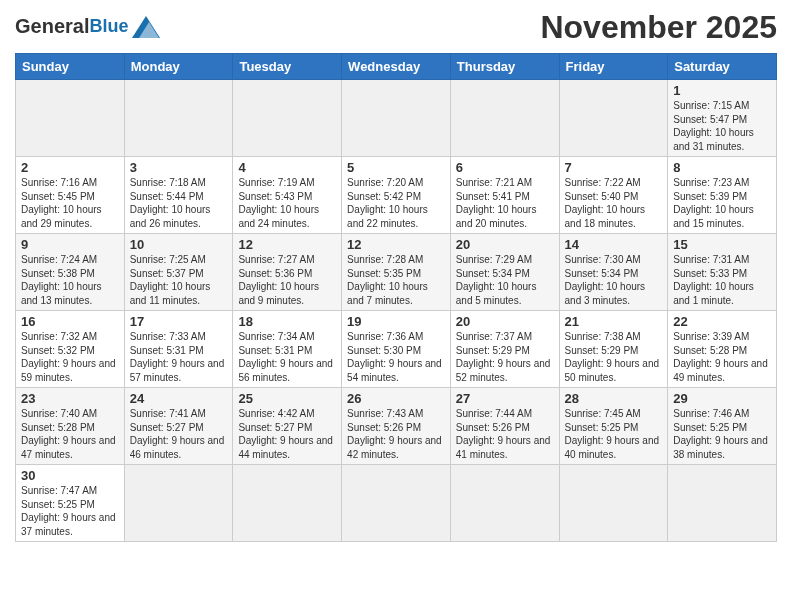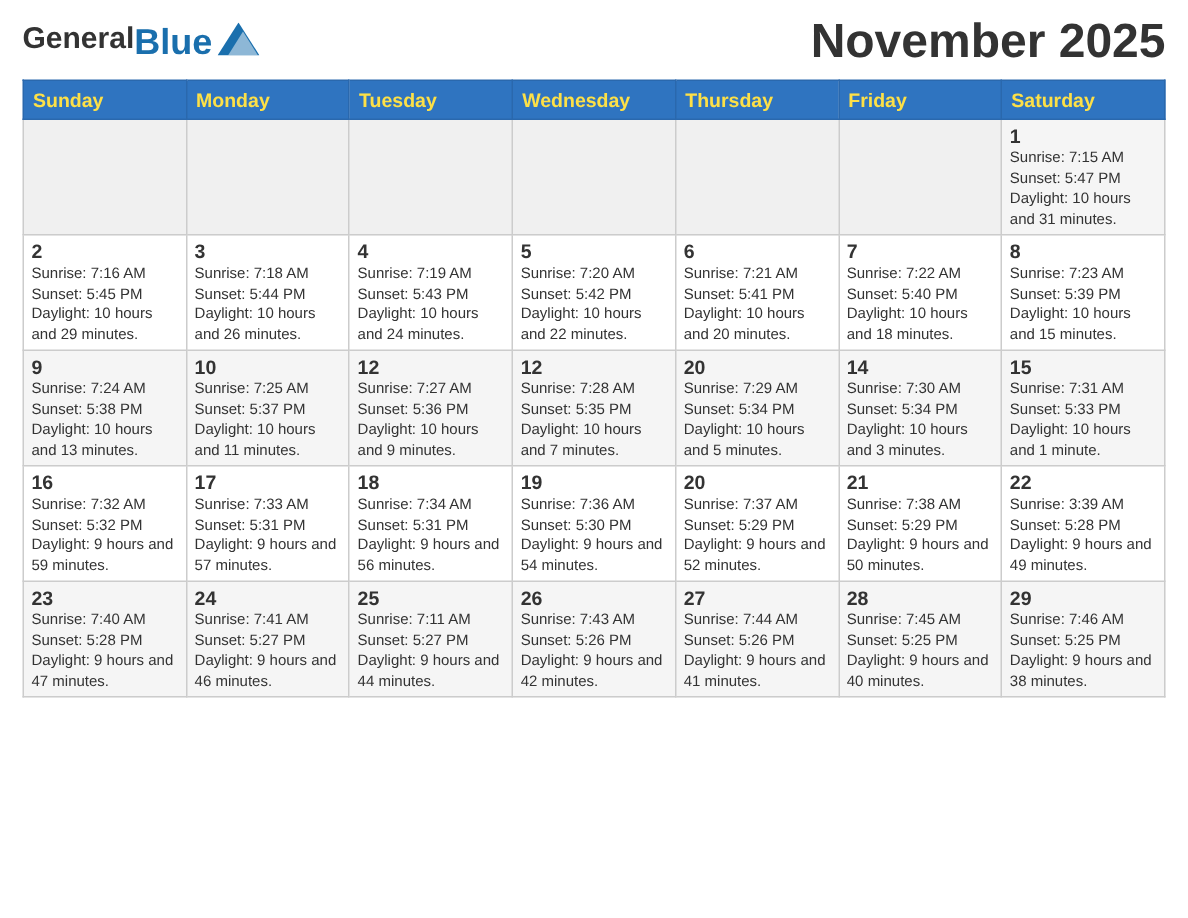--- a/index.html
+++ b/index.html
@@ -17,28 +17,29 @@
       margin-bottom: 8px;
     }
     .logo {
       display: flex;
       flex-direction: column;
       align-items: flex-start;
       padding-top: 5px;
     }
     .logo-text {
       display: flex;
+      align-items: center;
     }
     .logo-general {
       font-size: 20px;
       font-weight: bold;
       color: #333;
     }
     .logo-blue {
-      font-size: 24px;
+      font-size: 18px;
       font-weight: bold;
       color: #1a6fad;
     }
     .logo-icon {
       width: 28px;
       height: 22px;
       margin-left: 3px;
     }
     .title-area {
       text-align: center;
@@ -54,21 +55,21 @@
       color: #555;
       margin-top: 2px;
     }
     .calendar {
       width: 100%;
       border-collapse: collapse;
       border: 1px solid #ccc;
     }
     .calendar th {
       background-color: #2f74c0;
-      color: #fde047;
+      color: #ffffff;
       font-size: 13px;
       font-weight: bold;
       padding: 5px 6px;
       text-align: left;
       border: 1px solid #2a68ad;
     }
     .calendar td {
       vertical-align: top;
       border: 1px solid #ccc;
       padding: 3px 5px;
@@ -284,21 +285,21 @@
 Daylight: 9 hours and 47 minutes.</div>
         </td>
         <td>
           <span class="day-number">24</span>
           <div class="day-info">Sunrise: 7:41 AM
 Sunset: 5:27 PM
 Daylight: 9 hours and 46 minutes.</div>
         </td>
         <td>
           <span class="day-number">25</span>
-          <div class="day-info">Sunrise: 7:11 AM
+          <div class="day-info">Sunrise: 4:42 AM
 Sunset: 5:27 PM
 Daylight: 9 hours and 44 minutes.</div>
         </td>
         <td>
           <span class="day-number">26</span>
           <div class="day-info">Sunrise: 7:43 AM
 Sunset: 5:26 PM
 Daylight: 9 hours and 42 minutes.</div>
         </td>
         <td>
@@ -313,14 +314,28 @@
 Sunset: 5:25 PM
 Daylight: 9 hours and 40 minutes.</div>
         </td>
         <td>
           <span class="day-number">29</span>
           <div class="day-info">Sunrise: 7:46 AM
 Sunset: 5:25 PM
 Daylight: 9 hours and 38 minutes.</div>
         </td>
       </tr>
+      <tr>
+        <td>
+          <span class="day-number">30</span>
+          <div class="day-info">Sunrise: 7:47 AM
+Sunset: 5:25 PM
+Daylight: 9 hours and 37 minutes.</div>
+        </td>
+        <td class="empty-cell"></td>
+        <td class="empty-cell"></td>
+        <td class="empty-cell"></td>
+        <td class="empty-cell"></td>
+        <td class="empty-cell"></td>
+        <td class="empty-cell"></td>
+      </tr>
     </tbody>
 </table>
 
 </body></html>

